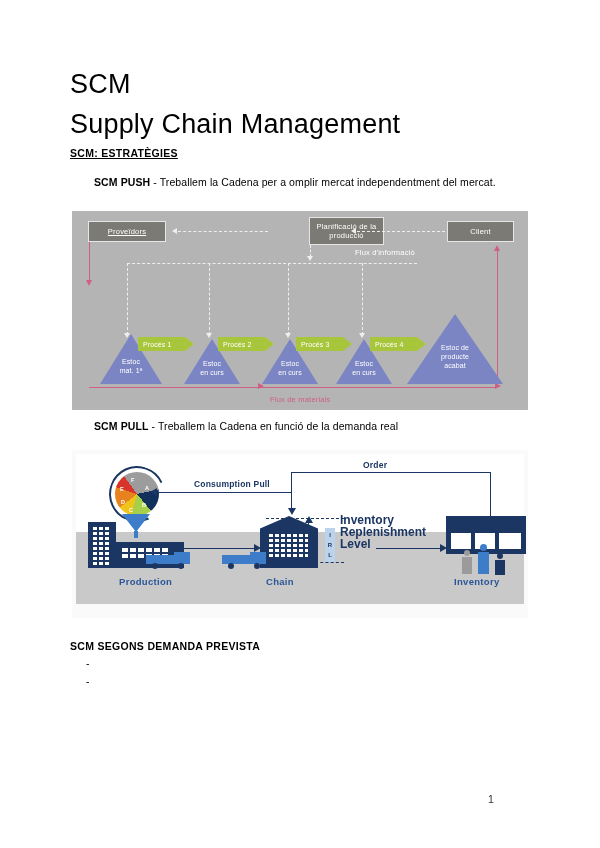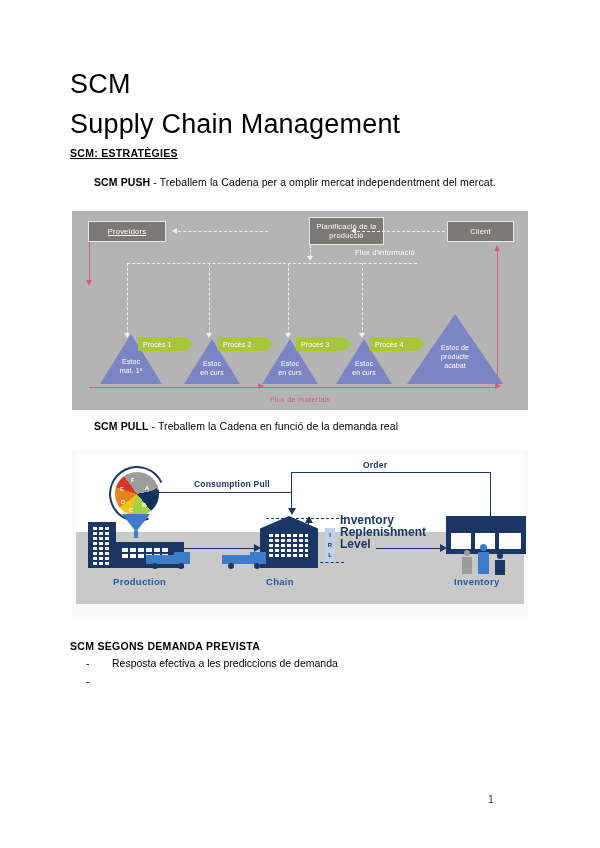--- a/index.html
+++ b/index.html
@@ -271,21 +271,20 @@
 
   <div class="para-pull">
     <span class="bold">SCM PULL</span><span> - Treballem la Cadena en funció de la demanda real</span>
   </div>
 
   <div class="sec-head">SCM SEGONS DEMANDA PREVISTA</div>
 
   <div class="bullets">
     <div class="row">
       <span class="dash">-</span>
-      <span>Resposta efectiva a les prediccions de demanda</span>
     </div>
     <div class="row">
       <span class="dash">-</span>
     </div>
   </div>
 
   <div class="pagenum">1</div>
 
   <div id="push-diagram">
 
@@ -538,19 +537,19 @@
         <div>Inventory</div>
         <div>Replenishment</div>
         <div>Level</div>
       </div>
 
       <div class="nline-h" style="left:108px; top:94px; width:72px;"></div>
       <div class="ntri-right" style="left:178px; top:90px;"></div>
       <div class="nline-h" style="left:300px; top:94px; width:66px;"></div>
       <div class="ntri-right" style="left:364px; top:90px;"></div>
 
-      <div class="ground-lbl" style="left:20px; top:122px;padding-left:17px;">Production</div>
+      <div class="ground-lbl" style="left:26px; top:122px;padding-left:17px;">Production</div>
       <div class="ground-lbl" style="left:190px; top:122px;">Chain</div>
       <div class="ground-lbl" style="left:378px; top:122px;">Inventory</div>
     </div>
   </div>
 
 </div>
 
 </body></html>

